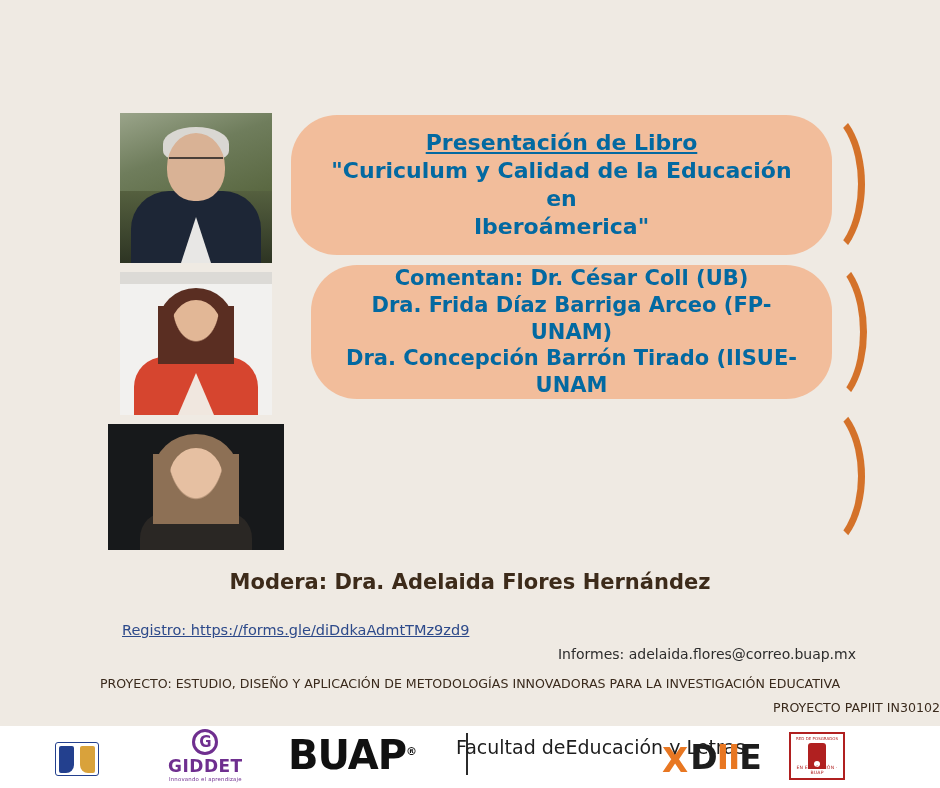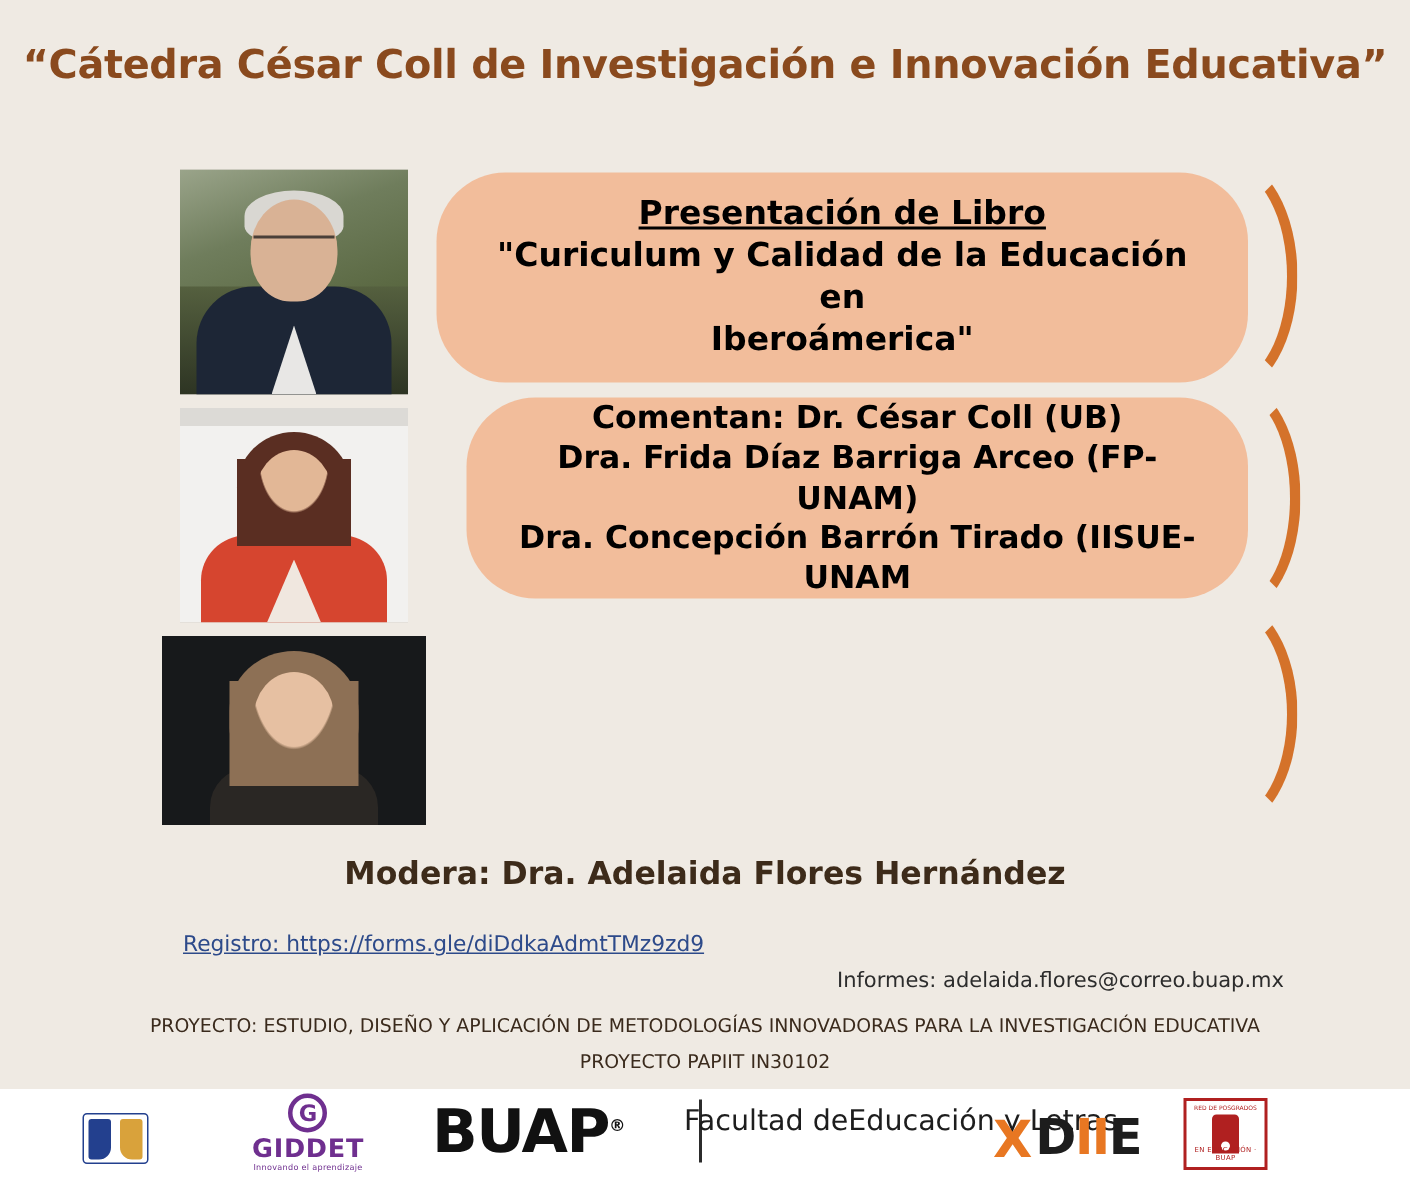--- a/index.html
+++ b/index.html
@@ -83,21 +83,21 @@
 
   
   .block {
     position: absolute;
     background: #f2bd9b;
     border-radius: 46px;
     display: flex;
     align-items: center;
     justify-content: flex-start;
     text-align: center;
-    color: #000000;
+    color: #0369a1;
     font-family: "DejaVu Sans", sans-serif;
     font-weight: bold;
     line-height: 1.28;
     padding: 8px 26px;
   }
   #block1 { left: 291px; top: 115px; width: 541px; height: 140px; font-size: 22px; }
   #block2 { left: 311px; top: 265px; width: 521px; height: 134px; font-size: 21px; }
   #block3 { left: 290px; top: 409px; width: 542px; height: 136px; font-size: 20px; }
 
   .block .u { text-decoration: underline; }
@@ -152,21 +152,21 @@
     position: absolute;
     left: 0; top: 676px; width: 940px;
     text-align: center;
     font-size: 12.6px;
     color: #3a2a1c;
     font-family: "DejaVu Sans", sans-serif;
   }
   .proy2 {
     position: absolute;
     left: 0; top: 700px; width: 940px;
-    text-align: center;
+    text-align: right;
     font-size: 12.6px;
     color: #3a2a1c;
     font-family: "DejaVu Sans", sans-serif;
   }
 
   
   .footer {
     position: absolute;
     left: 0; bottom: 0; width: 940px; height: 62px;
     background: #ffffff;
@@ -245,21 +245,20 @@
   .red-cap { position:absolute; bottom:3px; left:0; width:100%; text-align:center;
     font-size:4.6px; color:#b02020; font-family:"DejaVu Sans", sans-serif; letter-spacing:0.2px;}
   .red-top { position:absolute; top:2px; left:0; width:100%; text-align:center;
     font-size:4px; color:#b02020; font-family:"DejaVu Sans", sans-serif; }
 </style>
 </head>
 <body>
 
 <div id="poster">
 
-  <div class="title">“Cátedra César Coll de Investigación e Innovación Educativa”</div>
 
   <div class="photo" id="photo1">
     <div class="ph-inner">
       <div class="sky"></div>
         <div class="grnd"></div>
       <div class="body"></div>
         <div class="shirt"></div>
       <div class="hair"></div>
         <div class="head"></div>
         <div class="glass"></div>

